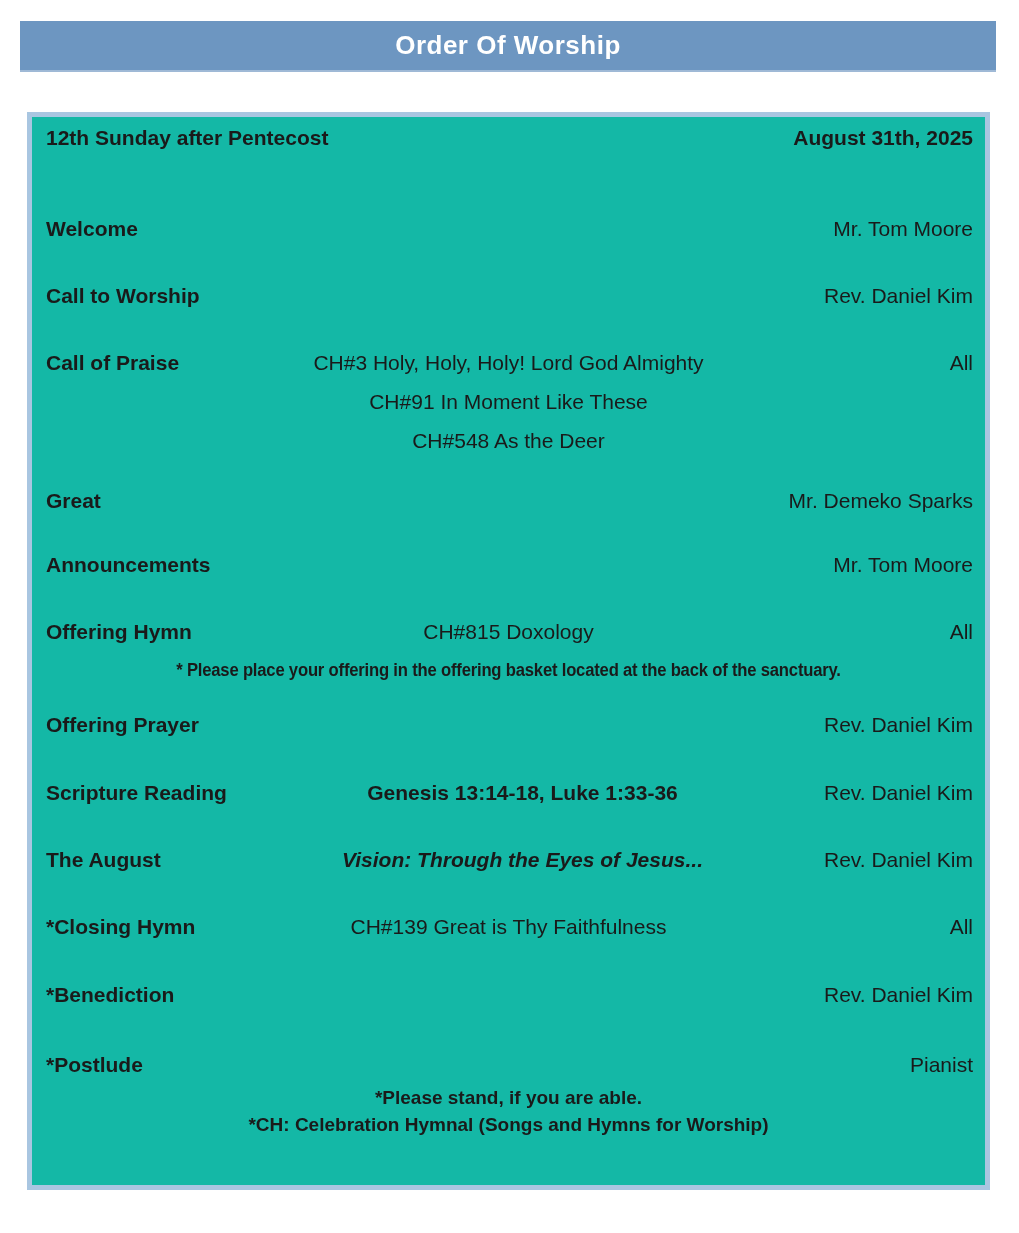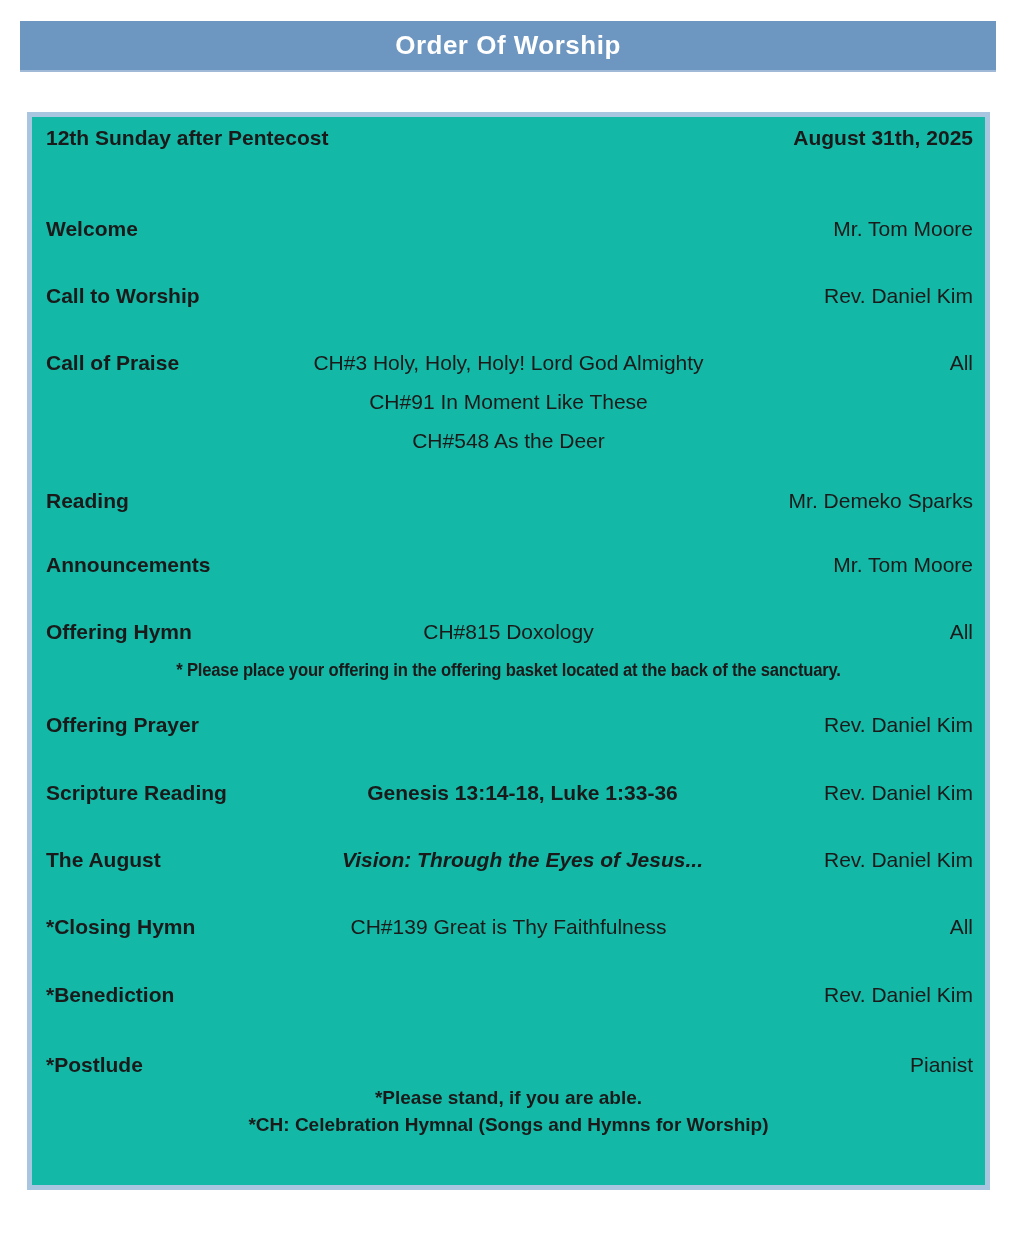--- a/index.html
+++ b/index.html
@@ -119,21 +119,21 @@
 
     <div class="row mb21">
       <span class="left">Call of Praise</span>
       <span class="right">All</span>
       <div class="center">CH#3 Holy, Holy, Holy! Lord God Almighty</div>
       <div class="center">CH#91 In Moment Like These</div>
       <div class="center">CH#548 As the Deer</div>
     </div>
 
     <div class="row mb25">
-      <span class="left">Reading</span>
+      <span class="left">Great</span>
       <span class="right">Mr. Demeko Sparks</span>
     </div>
 
     <div class="row mb28">
       <span class="left">Announcements</span>
       <span class="right">Mr. Tom Moore</span>
     </div>
 
     <div class="row">
       <span class="left">Offering Hymn</span>

